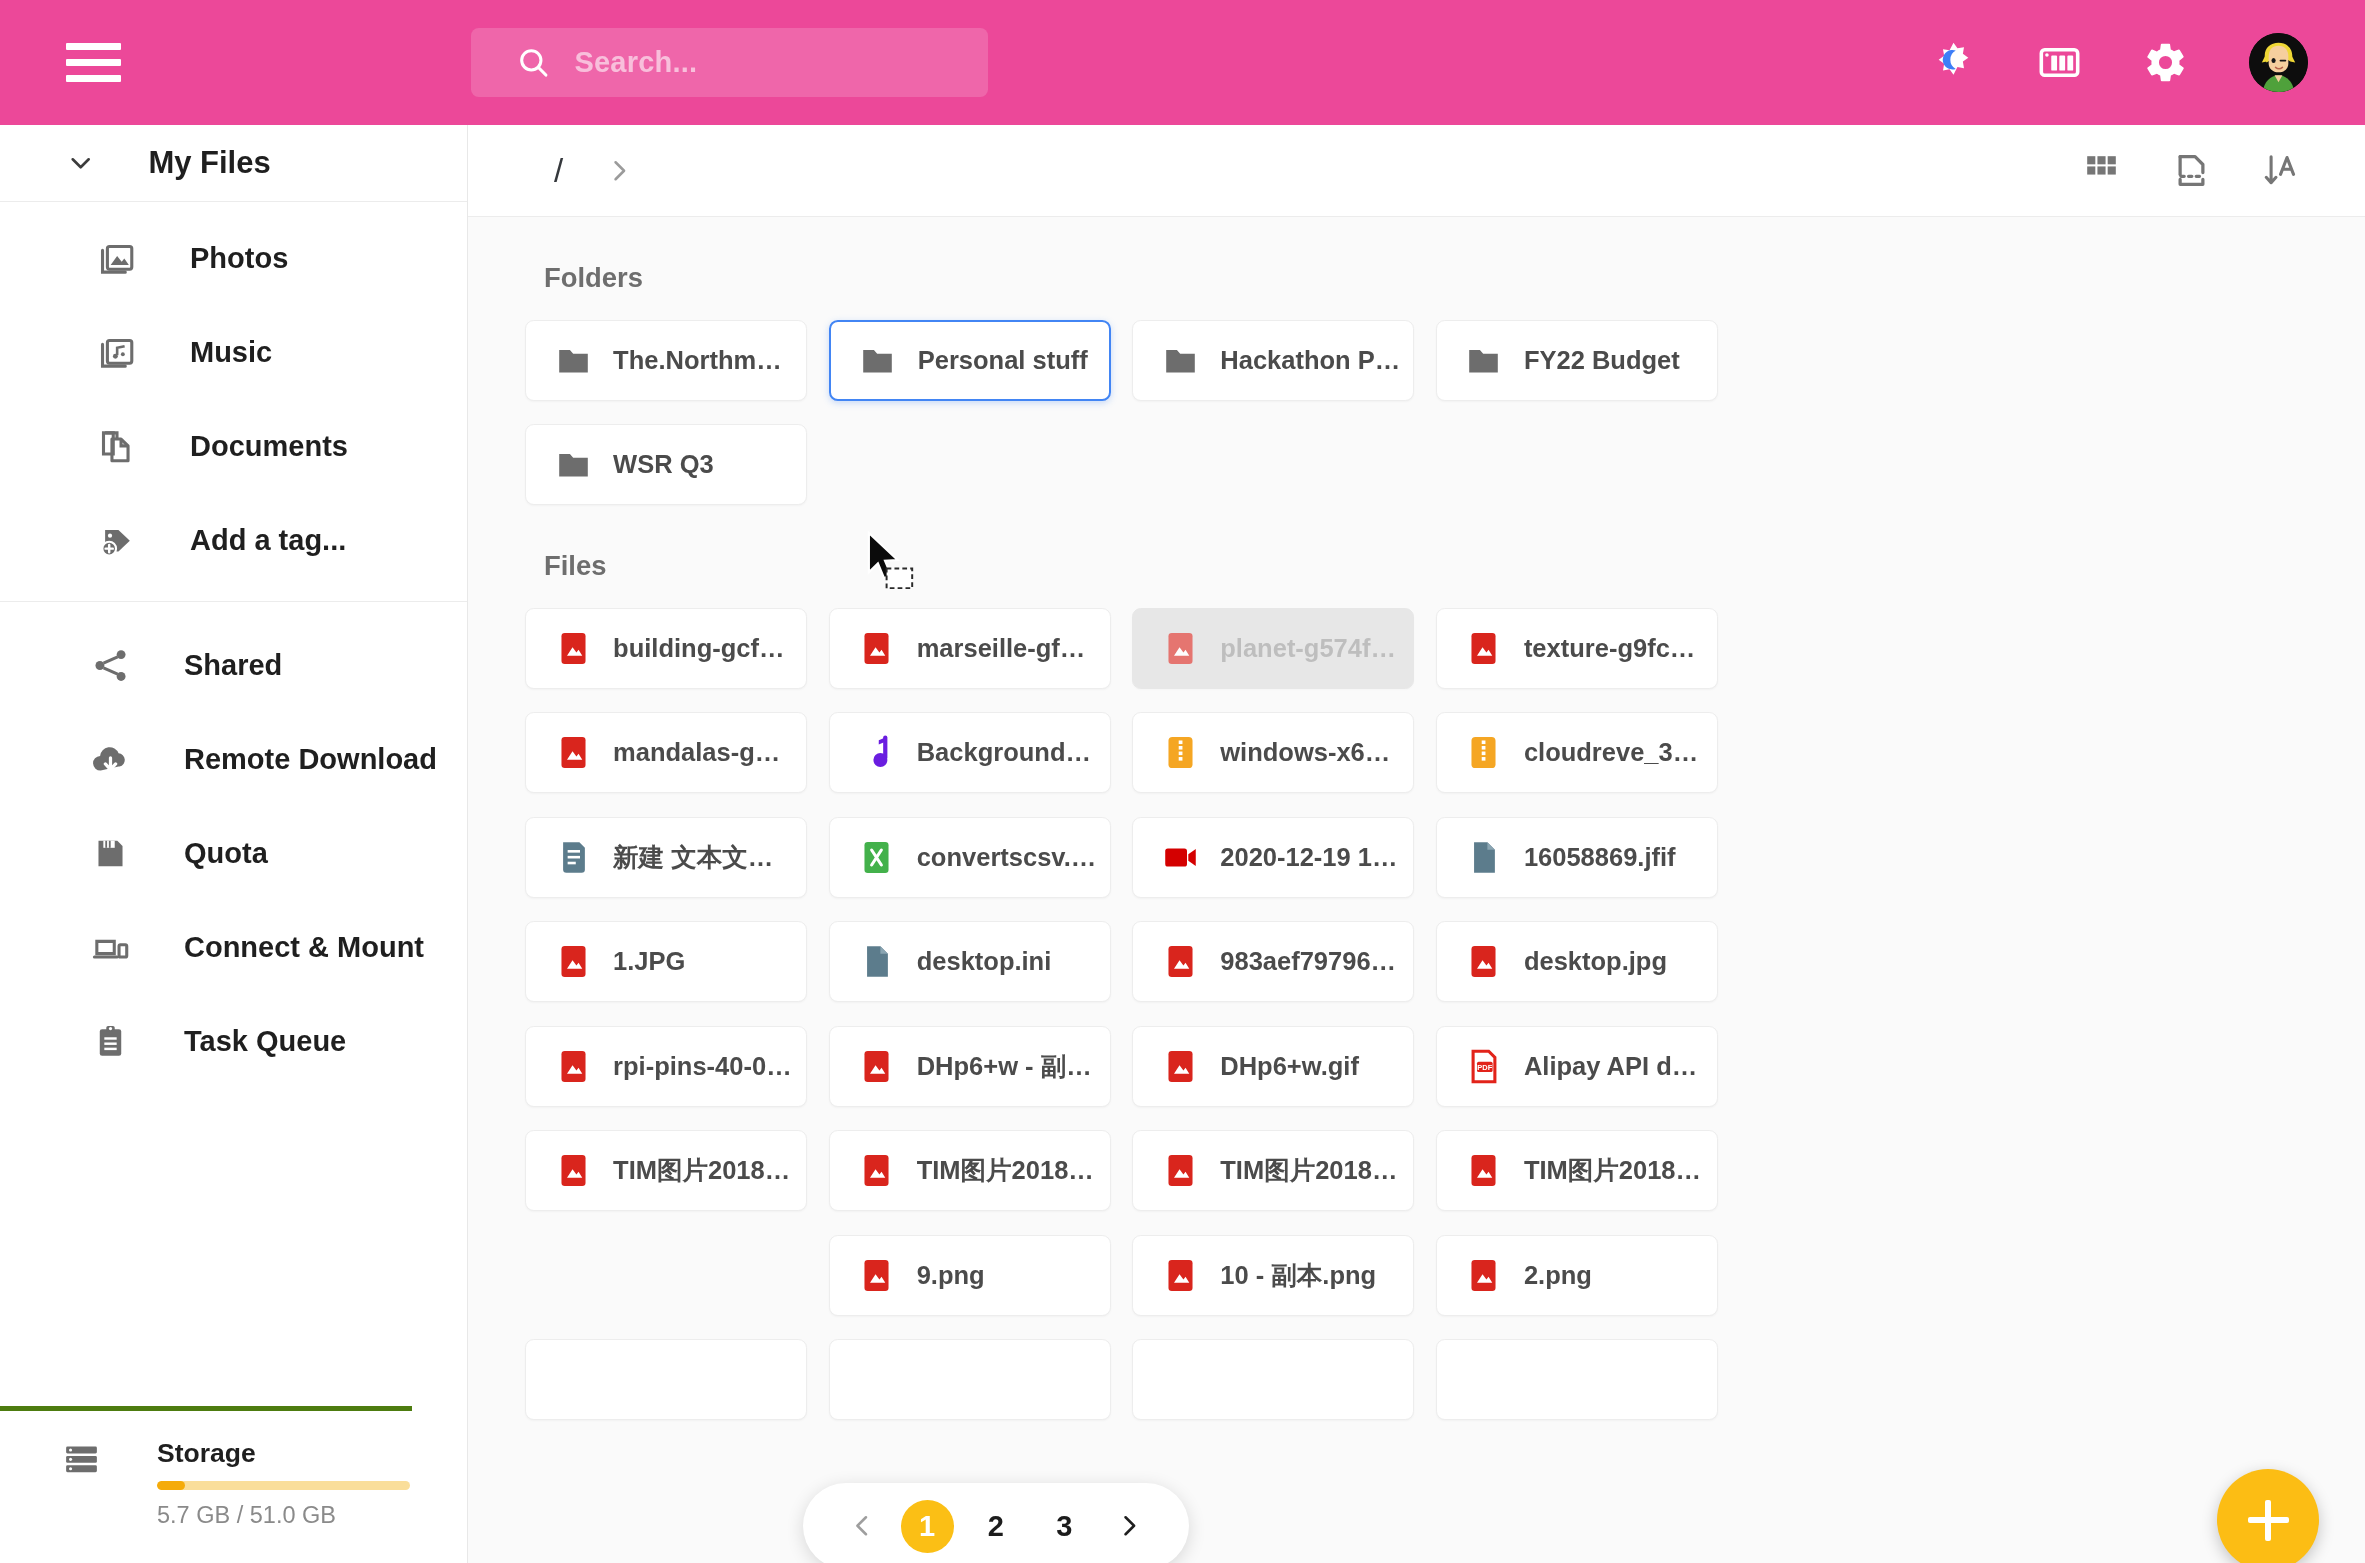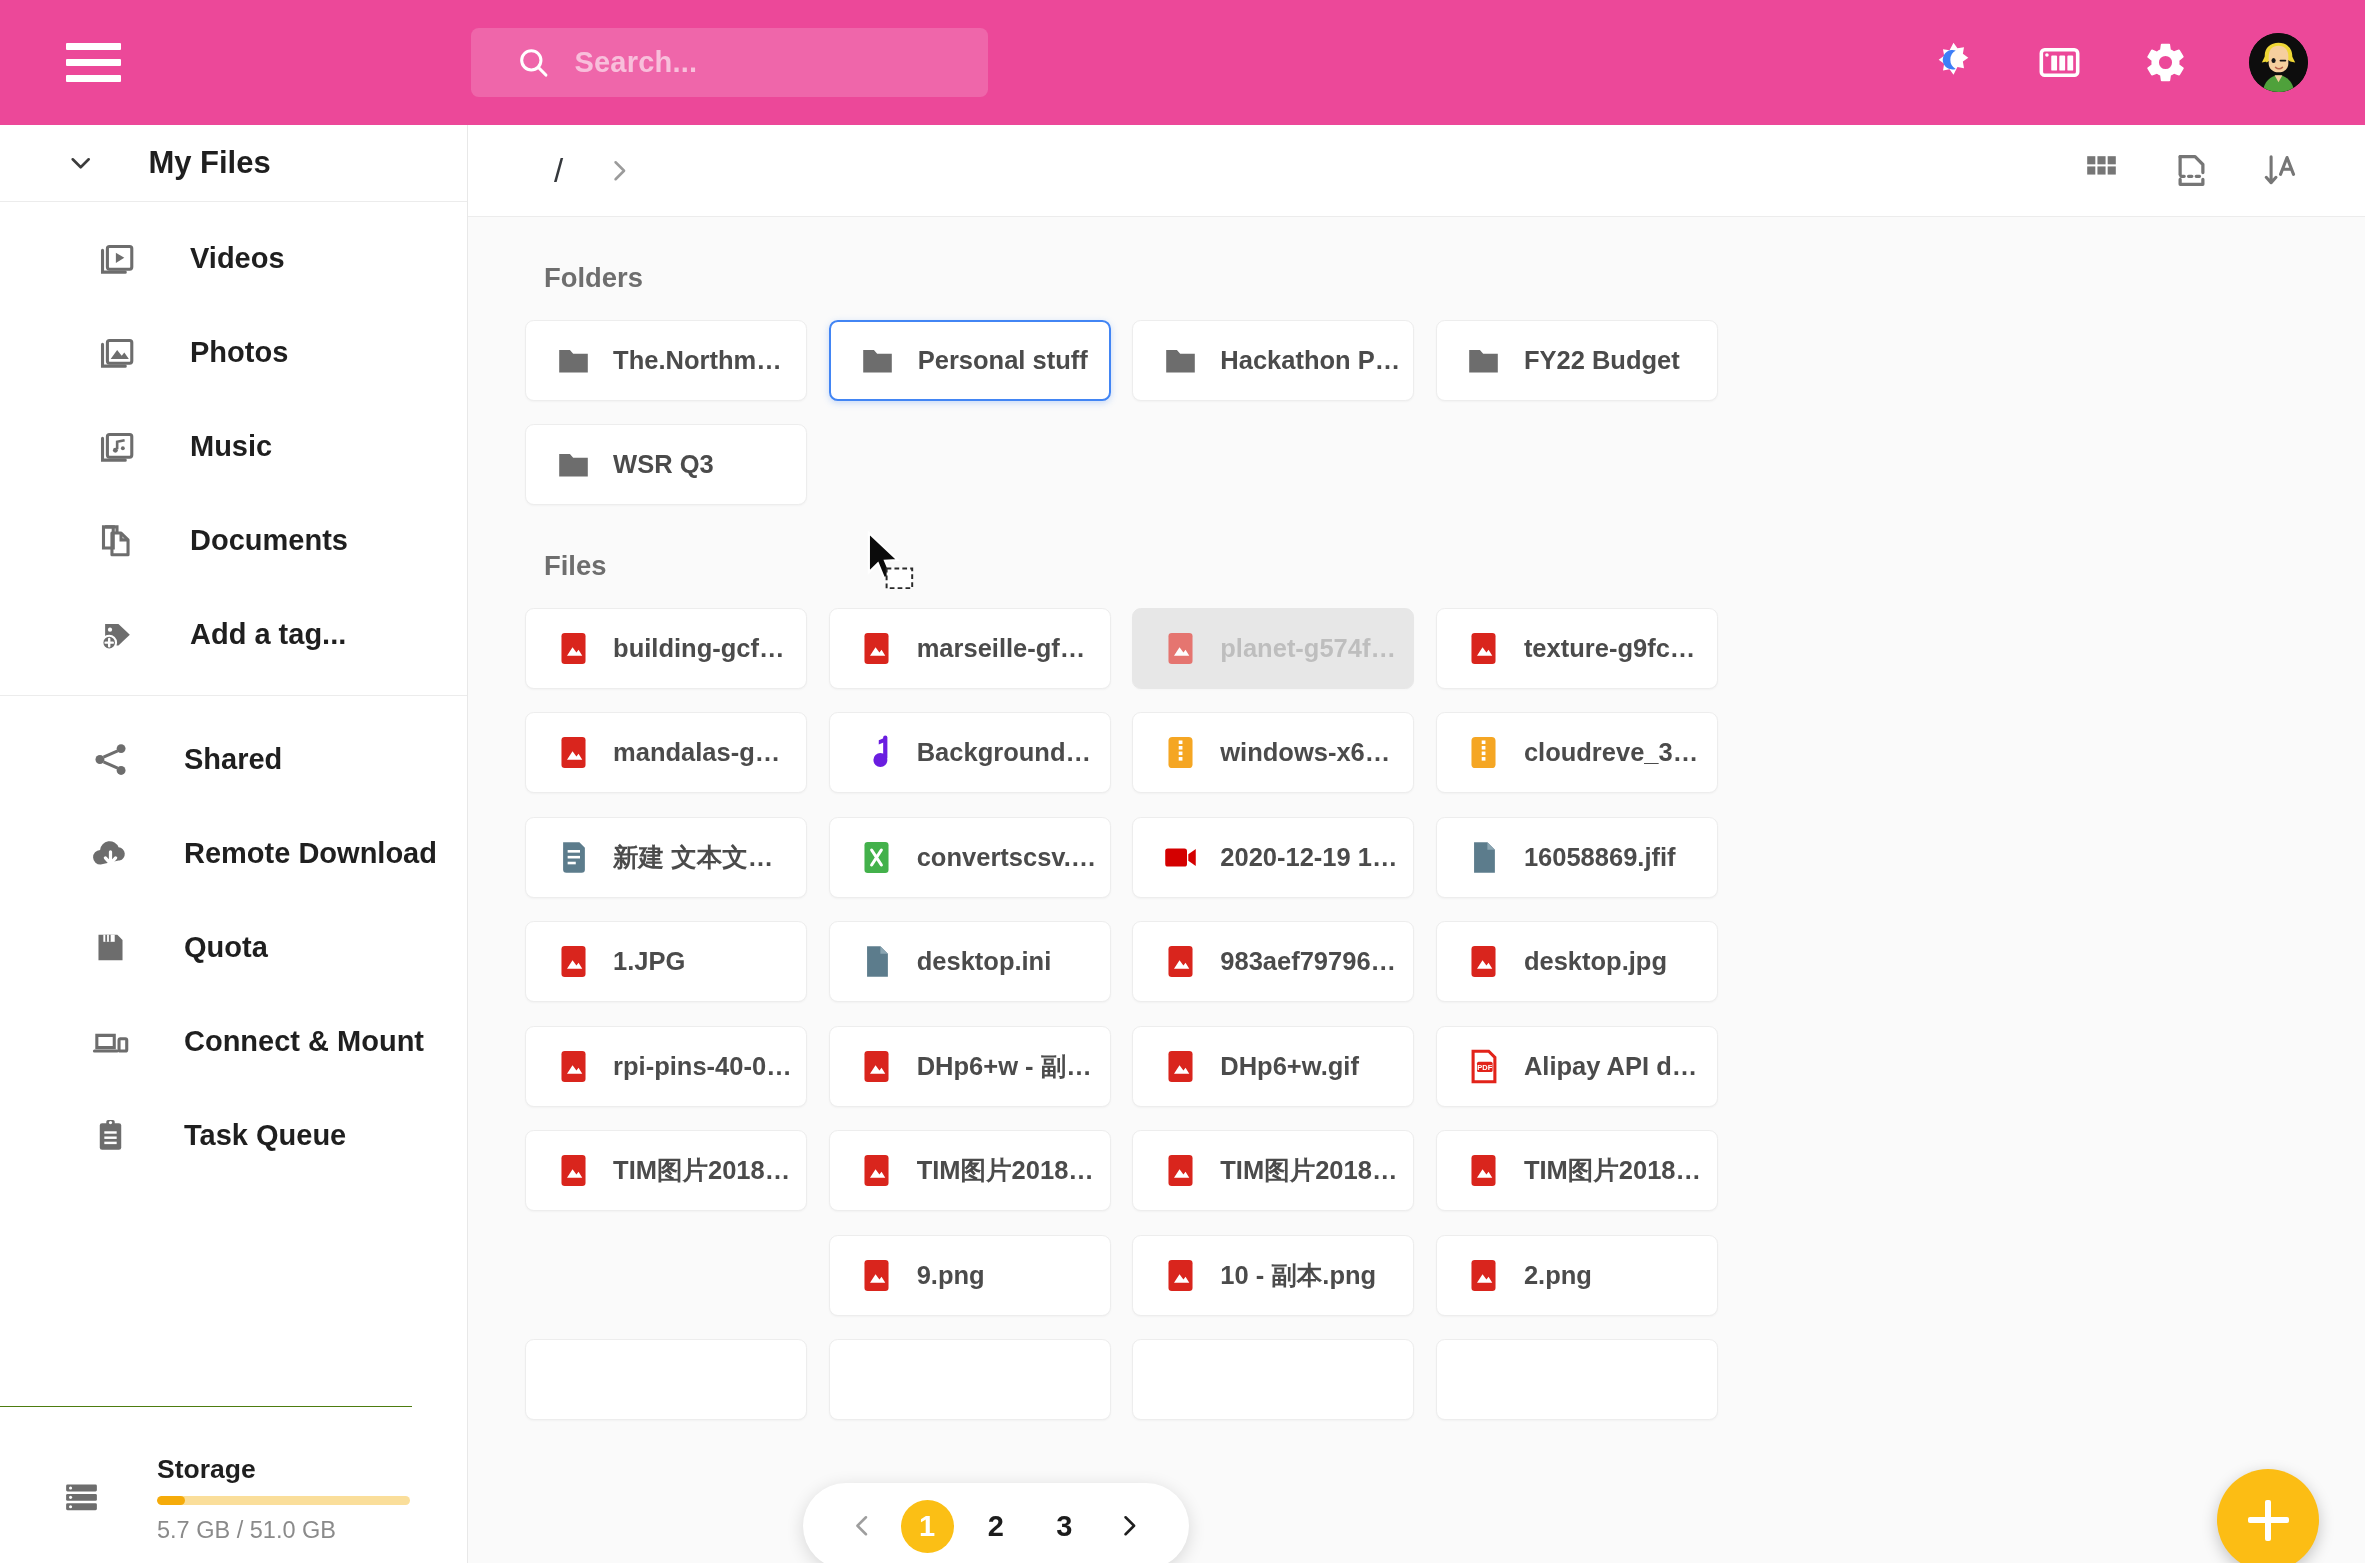--- a/index.html
+++ b/index.html
@@ -82,23 +82,23 @@
     flex: 0 0 45px;
   }
   .nav-icon.shallow { margin-left: 61px; }
   .nav-label {
     margin-left: 51px; font-size: 29px; font-weight: bold; color: #1f1f1f;
     white-space: nowrap;
   }
   .nav-group2 { padding-top: 15.7px; padding-left: 27px; }
   .storage-block {
     position: absolute; bottom: 0; left: 0; width: 412px;
-    border-top: 1px solid #4d7c0f;
+    border-top: 5px solid #4d7c0f;
     height: 157px;
-    display: flex; align-items: center; padding-top: 27.4px;
+    display: flex; align-items: flex-start; padding-top: 27.4px;
   }
   .storage-icon { margin-left: 61px; width: 45px; height: 45px; flex: 0 0 45px; }
   .storage-right { margin-left: 51px; }
   .storage-title { font-size: 26.5px; font-weight: bold; color: #1f1f1f; }
   .storage-bar {
     margin-top: 11.8px; width: 253px; height: 8.8px;
     background: #fade9a; border-radius: 4.9px; overflow: hidden;
   }
   .storage-bar-fill { height: 8.8px; background: #f5ab0a; border-radius: 4.9px; }
   .storage-text { margin-top: 11.8px; font-size: 23.5px; color: #8a8a8a; }
@@ -262,30 +262,20 @@
 
   <div class="myfiles-row">
     <svg class="chevron-down" viewBox="0 0 24 24">
       <polyline points="5,9 12,16 19,9" fill="none" stroke="#3c3c3c" stroke-width="2.3" stroke-linecap="round" stroke-linejoin="round"></polyline>
     </svg>
     <span class="myfiles-label">My Files</span>
   </div>
 
   <div class="nav-group">
 
-    <div class="nav-item">
-      <span class="nav-icon">
-        <svg viewBox="0 0 24 24" width="39" height="39">
-          <rect x="6.4" y="4.6" width="15" height="14" rx="1.3" fill="none" stroke="#6d6d6d" stroke-width="1.9"></rect>
-          <path d="M3.4 7v13.4h14" fill="none" stroke="#6d6d6d" stroke-width="1.9" stroke-linecap="round"></path>
-          <polygon points="11.6,8.4 11.6,14.8 16.8,11.6" fill="#6d6d6d"></polygon>
-        </svg>
-      </span>
-      <span class="nav-label">Videos</span>
-    </div>
 
     <div class="nav-item">
       <span class="nav-icon">
         <svg viewBox="0 0 24 24" width="39" height="39">
           <rect x="6.4" y="4.6" width="15" height="14" rx="1.3" fill="none" stroke="#6d6d6d" stroke-width="1.9"></rect>
           <path d="M3.4 7v13.4h14" fill="none" stroke="#6d6d6d" stroke-width="1.9" stroke-linecap="round"></path>
           <polygon points="8.4,16 12.4,10.4 15.2,14 16.8,12 19.6,16" fill="#6d6d6d"></polygon>
         </svg>
       </span>
       <span class="nav-label">Photos</span>

